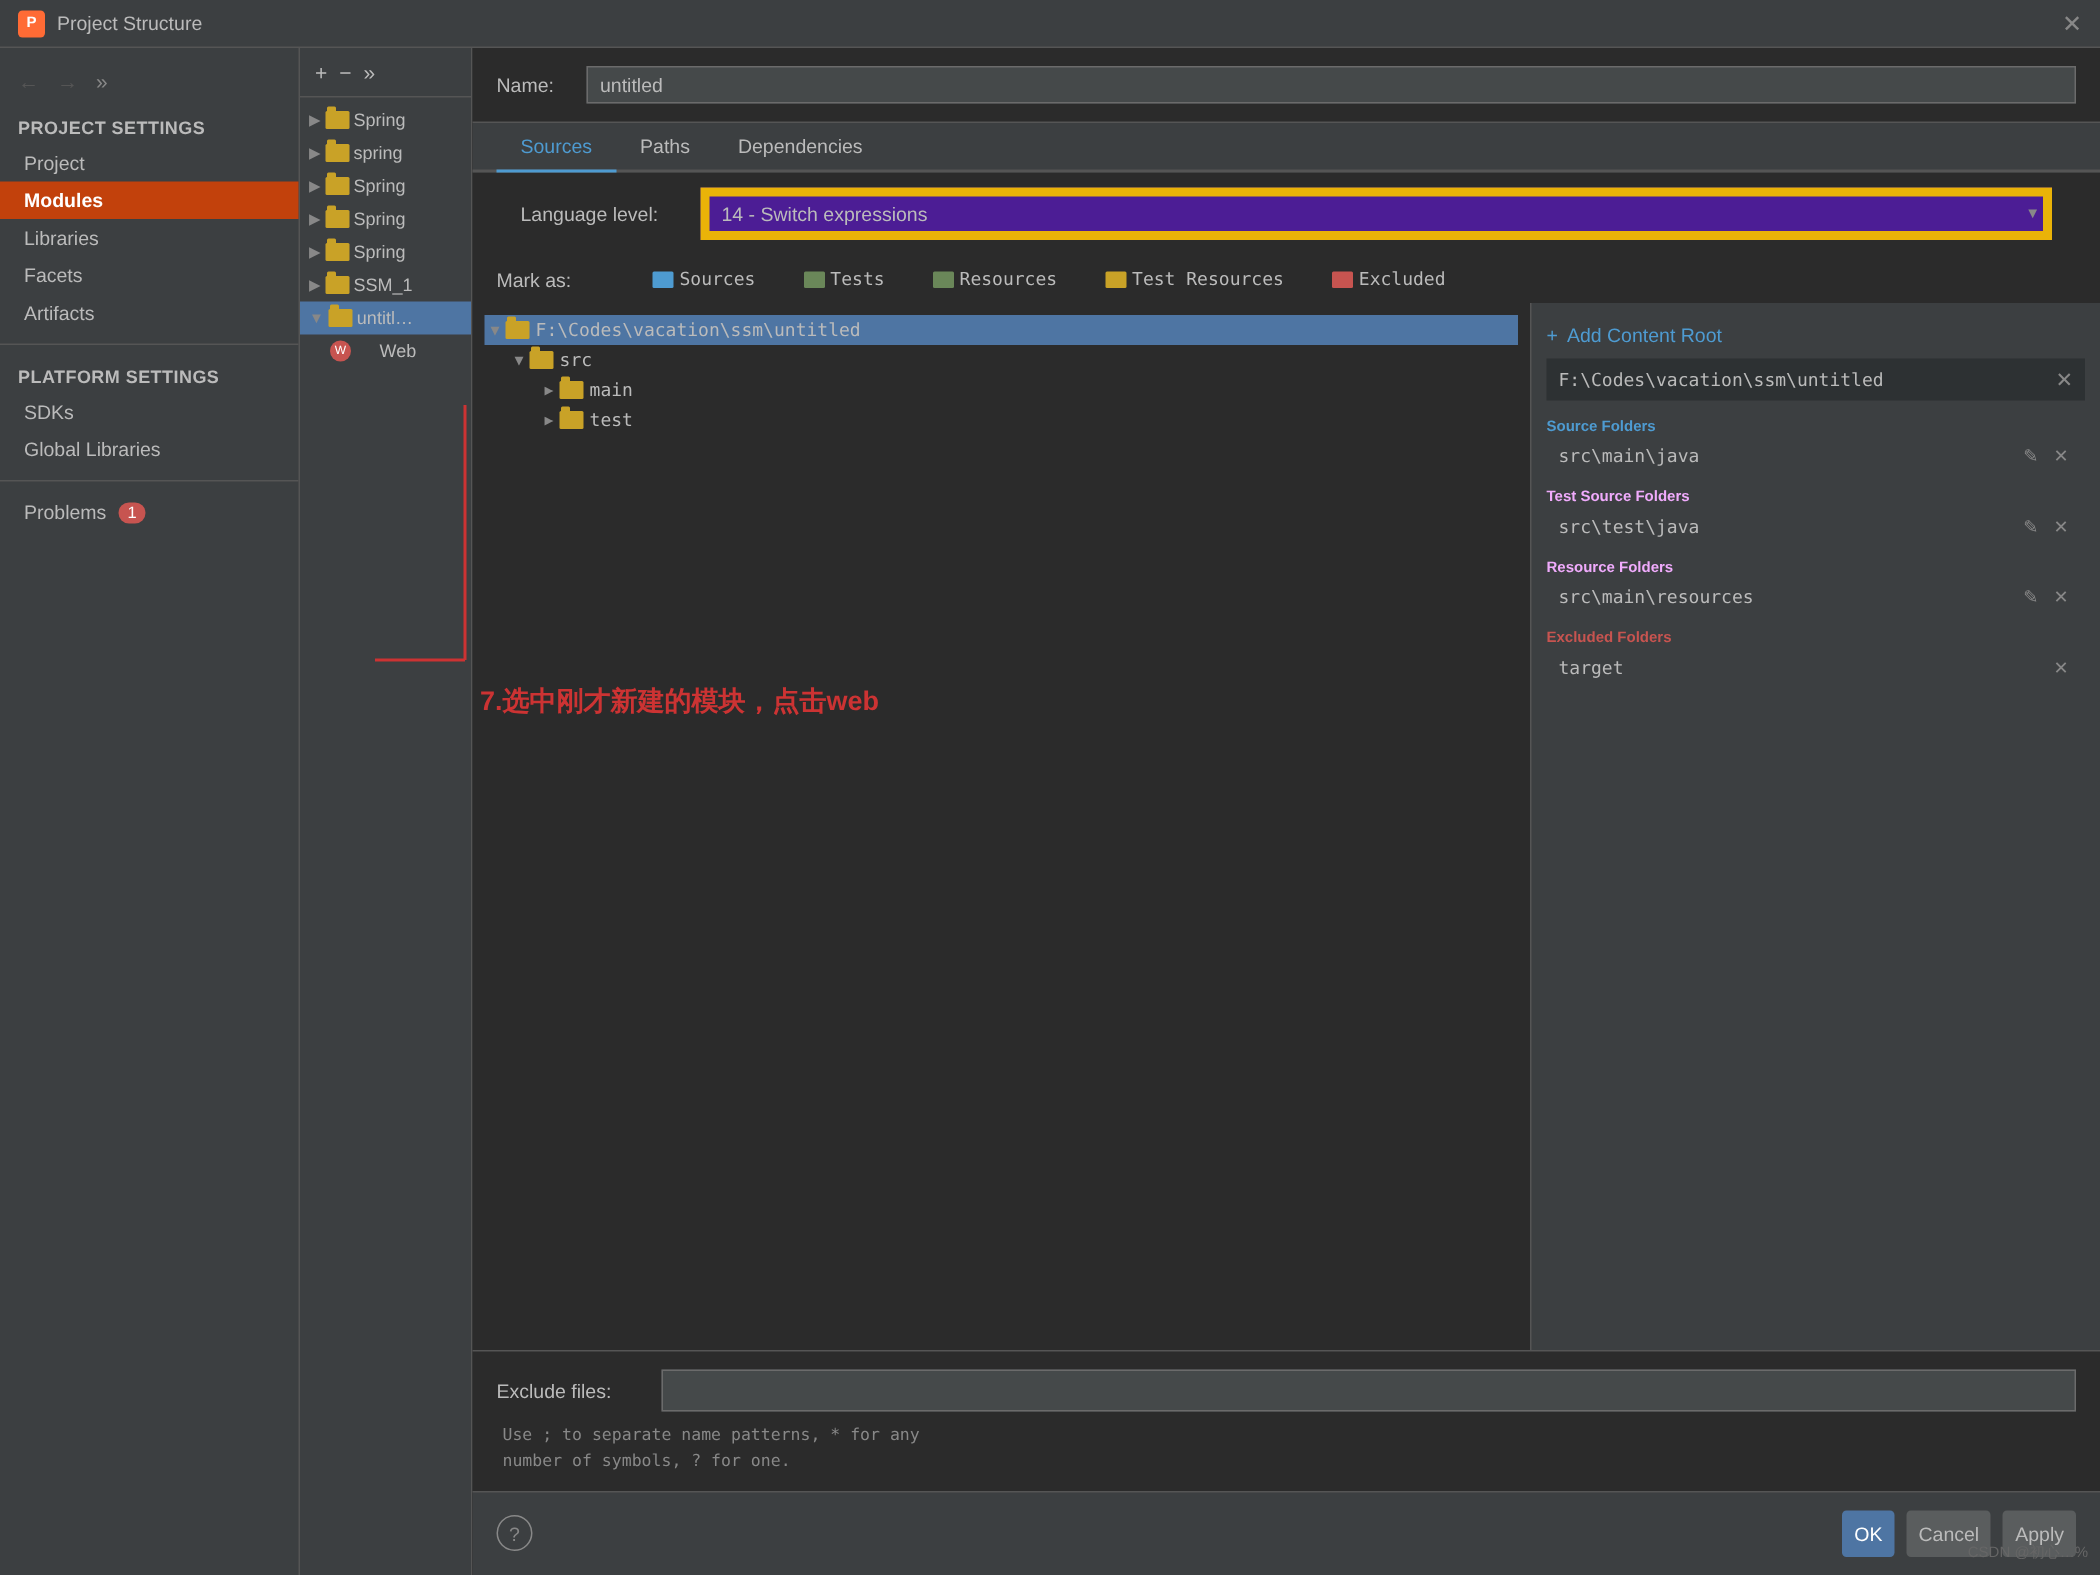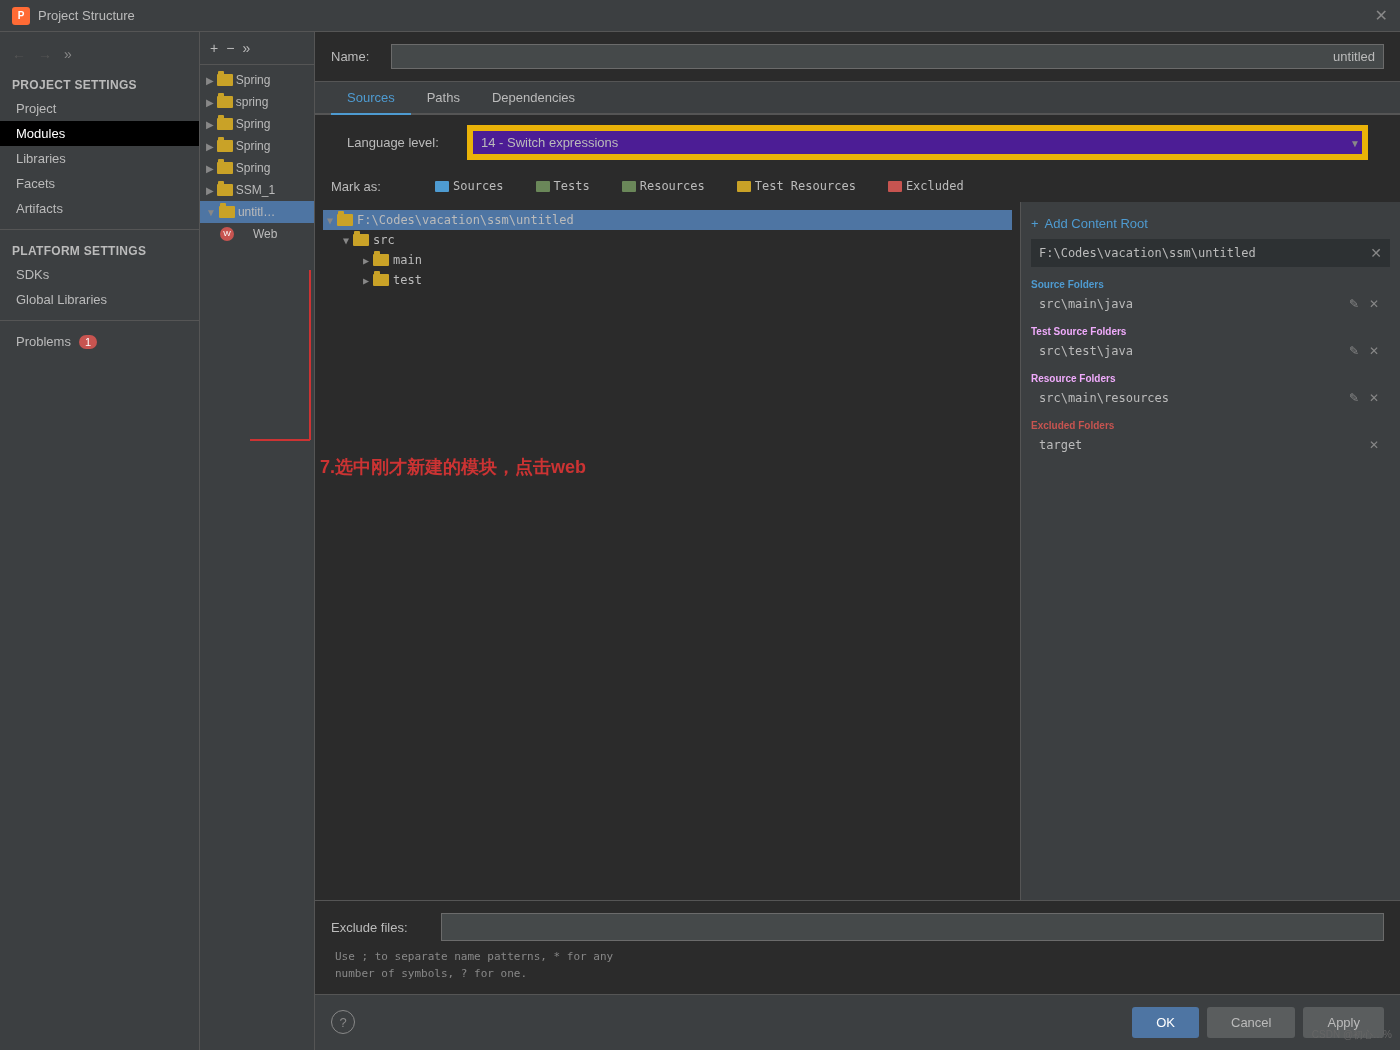--- a/index.html
+++ b/index.html
@@ -91,22 +91,23 @@
       letter-spacing: 0.3px;
     }
 
     .sidebar-item {
       padding: 5px 16px;
       cursor: pointer;
       color: #bbbbbb;
       font-size: 13px;
     }
     .sidebar-item.active {
-      background: #000000;
+      background: #c2410c;
       color: white;
+      font-weight: bold;
     }
 
     .sidebar-divider {
       height: 1px;
       background: #555;
       margin: 8px 0;
     }
 
     .problems-item {
       display: flex;
@@ -201,21 +202,20 @@
       font-size: 13px;
       min-width: 50px;
     }
     .name-input {
       flex: 1;
       background: #45494a;
       border: 1px solid #6b6b6b;
       color: #bbbbbb;
       padding: 4px 8px;
       font-size: 13px;
-      text-align: right;
     }
 
     
     .tabs-bar {
       display: flex;
       border-bottom: 2px solid #555;
       padding: 0 16px;
       background: #3c3f41;
     }
     .tab {
@@ -467,21 +467,21 @@
     .footer {
       display: flex;
       justify-content: flex-end;
       align-items: center;
       padding: 12px 16px;
       gap: 8px;
       border-top: 1px solid #555;
       background: #3c3f41;
     }
     .footer-btn {
-      padding: 8px 24px;
+      padding: 8px 8px;
       border: none;
       cursor: pointer;
       font-size: 13px;
       border-radius: 3px;
     }
     .btn-ok {
       background: #4e75a3;
       color: white;
     }
     .btn-cancel {

